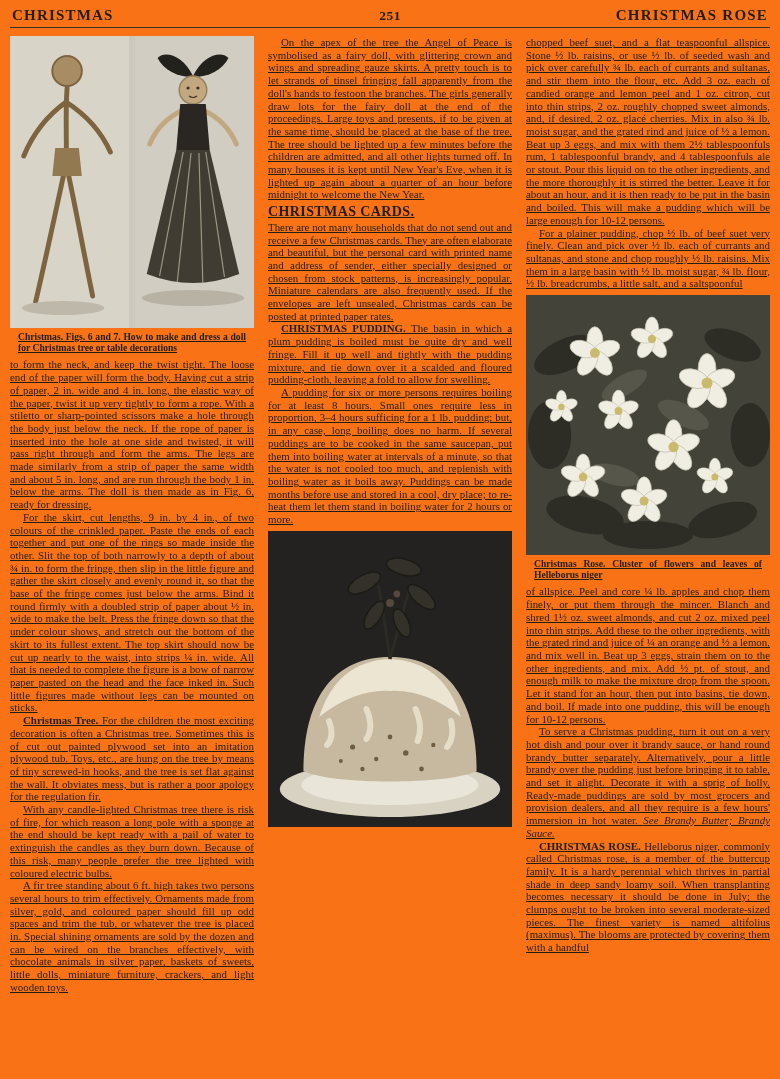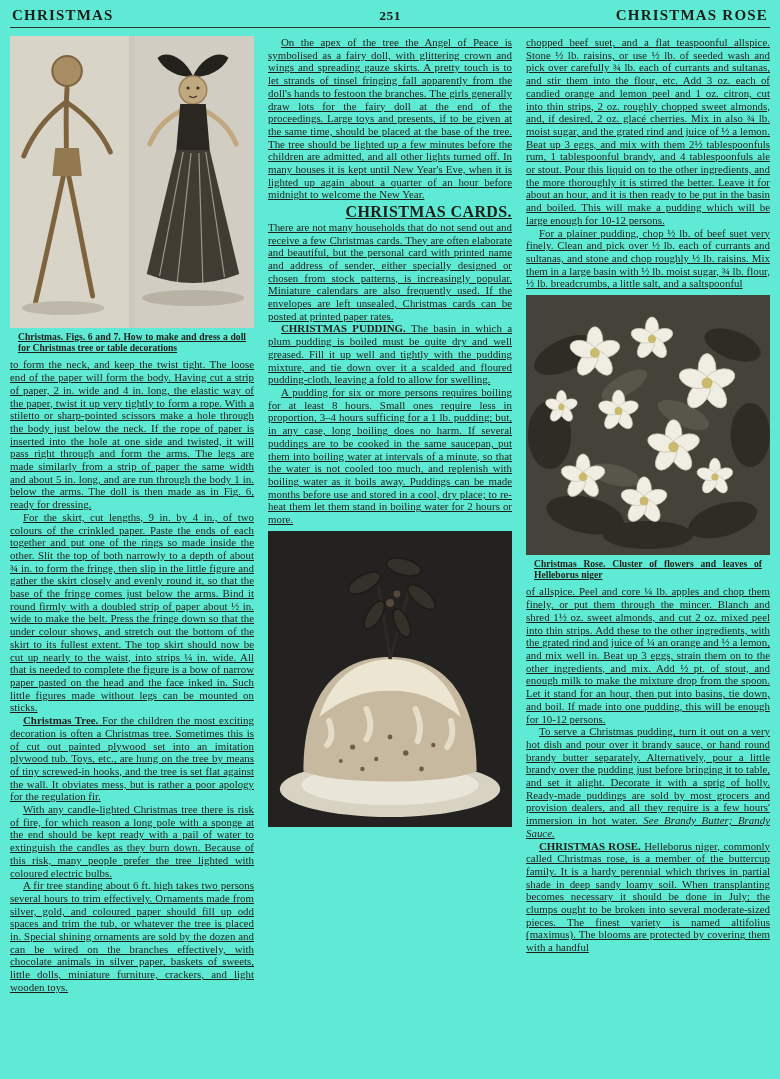--- a/index.html
+++ b/index.html
@@ -1,35 +1,35 @@
 <!DOCTYPE html>
 <html><head>
 <meta charset="utf-8">
 <style>
   * { box-sizing: border-box; }
   html,body { margin:0; padding:0; background:#7a7a76; }
   body { display:flex; justify-content:center; }
   .page {
-    width:780px; height:1079px; background:#5eead4; color:#201e19;
+    width:780px; height:1079px; background:#f97316; color:#201e19;
     font-family:"Liberation Serif", serif; padding:7px 10px 4px; overflow:hidden;
     position:relative;
   }
   .page-header {
     display:grid; grid-template-columns:1fr auto 1fr; align-items:baseline;
     font-weight:700; font-size:15px; letter-spacing:1.2px; padding:0 2px 3px;
   }
   .hdr-center { justify-self:center; letter-spacing:.5px; font-size:13.5px;text-align:right; }
   .hdr-right { justify-self:end; }
   .header-rule { border-top:1.6px solid #34322c; margin:0 0 8px; }
   .columns { display:flex; gap:14px; }
   .col { flex:1 1 0; font-size:10.9px; line-height:12.7px; text-align:justify;text-decoration:underline; }
   .col p { margin:0; text-indent:13px; }
   .col p.noindent { text-indent:0; }
   .runin { font-weight:700; }
-  .center-head { text-align:right; font-weight:700; font-size:16px; letter-spacing:.4px; margin:5px 0 2px; }
+  .center-head { text-align:left; font-weight:700; font-size:14px; letter-spacing:.4px; margin:5px 0 2px; }
   .fig { margin:0 0 5px; }
   .fig.mt { margin-top:5px; }
   .photo { width:100%; background:#ccc8bd; overflow:hidden; }
   .photo svg { display:block; width:100%; height:100%; }
   .photo-dolls { height:292px; }
   .photo-pudding { height:296px; }
   .photo-rose { height:260px; }
   figcaption { font-weight:700; font-size:9.6px; line-height:11.2px; margin-top:3px; padding:0 8px; }
   .italic { font-style:italic; }
 </style>
@@ -92,21 +92,21 @@
       <p>For the skirt, cut lengths, 9 in. by 4 in., of two colours of the crinkled paper. Paste the ends of each together and put one of the rings so made inside the other. Slit the top of both narrowly to a depth of about ¾ in. to form the fringe, then slip in the little figure and gather the skirt closely and evenly round it, so that the base of the fringe comes just below the arms. Bind it round firmly with a doubled strip of paper about ½ in. wide to make the belt. Press the fringe down so that the under colour shows, and stretch out the bottom of the skirt to its fullest extent. The top skirt should now be cut up nearly to the waist, into strips ¼ in. wide. All that is needed to complete the figure is a bow of narrow paper pasted on the head and the face inked in. Such little figures made without legs can be mounted on sticks.</p>
       <p><span class="runin">Christmas Tree. </span><span>For the children the most exciting decoration is often a Christmas tree. Sometimes this is of cut out painted plywood set into an imitation plywood tub. Toys, etc., are hung on the tree by means of tiny screwed-in hooks, and the tree is set flat against the wall. It obviates mess, but is rather a poor apology for the regulation fir.</span></p>
       <p>With any candle-lighted Christmas tree there is risk of fire, for which reason a long pole with a sponge at the end should be kept ready with a pail of water to extinguish the candles as they burn down. Because of this risk, many people prefer the tree lighted with coloured electric bulbs.</p>
       <p>A fir tree standing about 6 ft. high takes two persons several hours to trim effectively. Ornaments made from silver, gold, and coloured paper should fill up odd spaces and trim the tub, or whatever the tree is placed in. Special shining ornaments are sold by the dozen and can be wired on the branches effectively, with chocolate animals in silver paper, baskets of sweets, little dolls, miniature furniture, crackers, and light wooden toys.</p>
     </div>
 
     <div class="col">
       <p>On the apex of the tree the Angel of Peace is symbolised as a fairy doll, with glittering crown and wings and spreading gauze skirts. A pretty touch is to let strands of tinsel fringing fall apparently from the doll's hands to festoon the branches. The girls generally draw lots for the fairy doll at the end of the proceedings. Large toys and presents, if to be given at the same time, should be placed at the base of the tree. The tree should be lighted up a few minutes before the children are admitted, and all other lights turned off. In many houses it is kept until New Year's Eve, when it is lighted up again about a quarter of an hour before midnight to welcome the New Year.</p>
       <div class="center-head">CHRISTMAS CARDS.</div>
       <p class="noindent">There are not many households that do not send out and receive a few Christmas cards. They are often elaborate and beautiful, but the personal card with printed name and address of sender, either specially designed or chosen from stock patterns, is increasingly popular. Miniature calendars are also frequently used. If the envelopes are left unsealed, Christmas cards can be posted at printed paper rates.</p>
-      <p><span class="runin">CHRISTMAS PUDDING. </span><span>The basin in which a plum pudding is boiled must be quite dry and well greased. Fill it up well and tightly with the pudding mixture, and tie down over it a scalded and floured pudding-cloth, leaving a fold to allow for swelling.</span></p>
+      <p><span class="runin">CHRISTMAS PUDDING. </span><span>The basin in which a plum pudding is boiled must be quite dry and well fringe. Fill it up well and tightly with the pudding mixture, and tie down over it a scalded and floured pudding-cloth, leaving a fold to allow for swelling.</span></p>
       <p>A pudding for six or more persons requires boiling for at least 8 hours. Small ones require less in proportion, 3–4 hours sufficing for a 1 lb. pudding; but, in any case, long boiling does no harm. If several puddings are to be cooked in the same saucepan, put them into boiling water at intervals of a minute, so that the water is not cooled too much, and replenish with boiling water as it boils away. Puddings can be made months before use and stored in a cool, dry place; to re-heat them let them stand in boiling water for 2 hours or more.</p>
       <figure class="fig mt">
         <div class="photo photo-pudding">
           <svg viewBox="0 0 248 296" preserveAspectRatio="none">
             <rect width="248" height="296" fill="#232220"></rect>
             <ellipse cx="124" cy="258" rx="112" ry="28" fill="#d7d2c2"></ellipse>
             <ellipse cx="124" cy="254" rx="90" ry="20" fill="#e9e6d9"></ellipse>
             <path d="M36 240 C36 168 66 126 124 126 C182 126 212 168 212 240 C184 254 64 254 36 240 Z" fill="#c6b99f"></path>
             <path d="M52 186 Q70 130 124 128 Q178 130 196 186 Q160 158 124 160 Q88 158 52 186 Z" fill="#ece5d2"></path>
             <path d="M62 190 q6 16 -2 24 M100 178 q8 18 0 30 M150 178 q8 18 2 32 M186 190 q4 16 -4 26" stroke="#e5ddc8" stroke-width="6" fill="none" stroke-linecap="round"></path>

